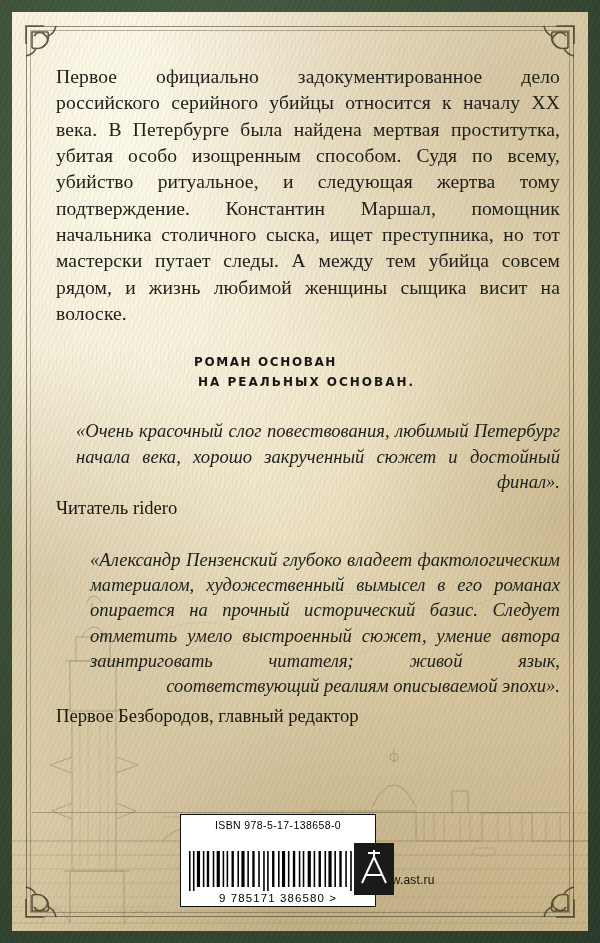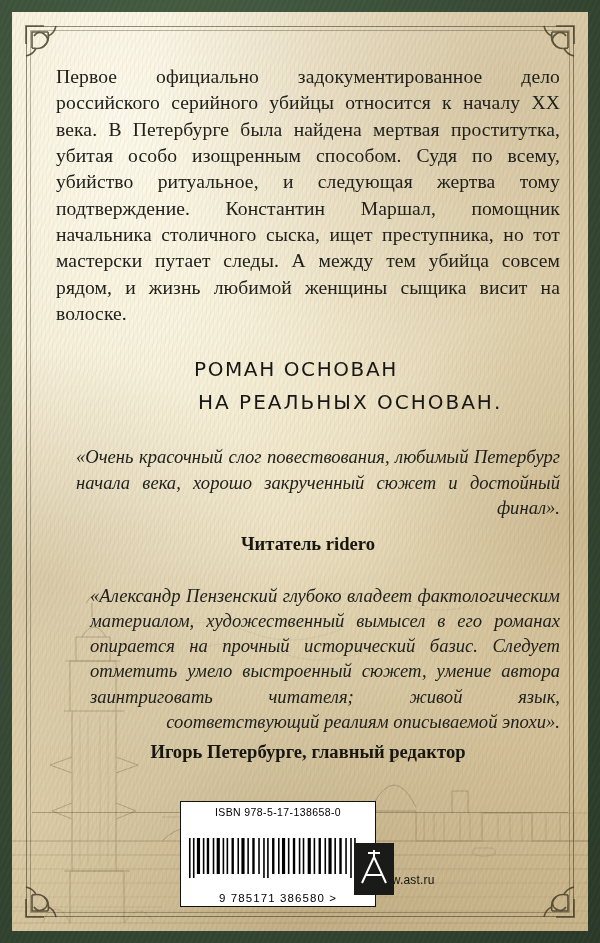--- a/index.html
+++ b/index.html
@@ -115,45 +115,45 @@
     color: #20201c;
     text-align: justify;
     text-align-last: left;
     margin: 0 0 26px 0;
     letter-spacing: .1px;
   }
   .tagline {
     margin: 4px 0 26px 0;
     padding-left: 138px;
     font-family: "DejaVu Sans", sans-serif;
-    font-weight: normal;
-    font-size: 20px;
+    font-weight: bold;
+    font-size: 12px;
     letter-spacing: 1.6px;
     line-height: 1.62;
     color: #171715;
   }
   .tagline .l2 { padding-left: 4px; letter-spacing: 2.0px; }
 
   .quote {
     font-style: italic;
     font-size: 18.6px;
     line-height: 1.36;
     color: #20201c;
     text-align: justify;
     text-align-last: right;
     margin: 0;
   }
-  .quote.q1 { padding-left: 20px; margin-bottom: 12px; }
+  .quote.q1 { padding-left: 20px; margin-bottom: 2px; }
   .quote.q2 { padding-left: 34px; margin-bottom: 6px; }
 
   .attrib {
-    font-weight: bold;
+    font-weight: normal;
     font-size: 18.6px;
     line-height: 1.32;
-    text-align: center;
+    text-align: left;
     color: #17170f;
     margin: 0 0 26px 0;
   }
   .attrib.a2 { margin-bottom: 0; }
 
   
   .bottom-bar {
     position: absolute;
     left: 18px;
     right: 18px;
@@ -185,21 +185,21 @@
     height: 40px;
     width: 100%;
     display: block;
   }
   .barcode-digits {
     font-family: "Liberation Sans", sans-serif;
     font-size: 11.5px;
     letter-spacing: 1.1px;
     color: #000;
     text-align: center;
-    margin-top: 14px;
+    margin-top: 1px;
   }
   .site {
     position: absolute;
     left: 344px;
     bottom: 26px;
     font-family: "Liberation Sans", sans-serif;
     font-size: 12px;
     color: #15150f;
     letter-spacing: .2px;
   }
@@ -378,21 +378,21 @@
 
       <div class="tagline">
         <div class="l1">РОМАН ОСНОВАН</div>
         <div class="l2">НА РЕАЛЬНЫХ ОСНОВАН.</div>
       </div>
 
       <p class="quote q1">«Очень красочный слог повествования, любимый Петербург начала века, хорошо закрученный сюжет и достойный финал».</p>
       <p class="attrib a1">Читатель ridero</p>
 
       <p class="quote q2">«Александр Пензенский глубоко владеет фактологическим материалом, художественный вымысел в его романах опирается на прочный исторический базис. Следует отметить умело выстроенный сюжет, умение автора заинтриговать читателя; живой язык, соответствующий реалиям описываемой эпохи».</p>
-      <p class="attrib a2">Игорь Петербурге, главный редактор</p>
+      <p class="attrib a2">Первое Безбородов, главный редактор</p>
     </div>
 
     <div class="bottom-hairline"></div>
 
     <div class="bottom-bar">
 
       <div class="barcode-box">
         <div class="isbn-text">ISBN 978-5-17-138658-0</div>
         <svg class="bars" viewBox="0 0 184 40" preserveAspectRatio="none" xmlns="http://www.w3.org/2000/svg">
           <g fill="#000">

